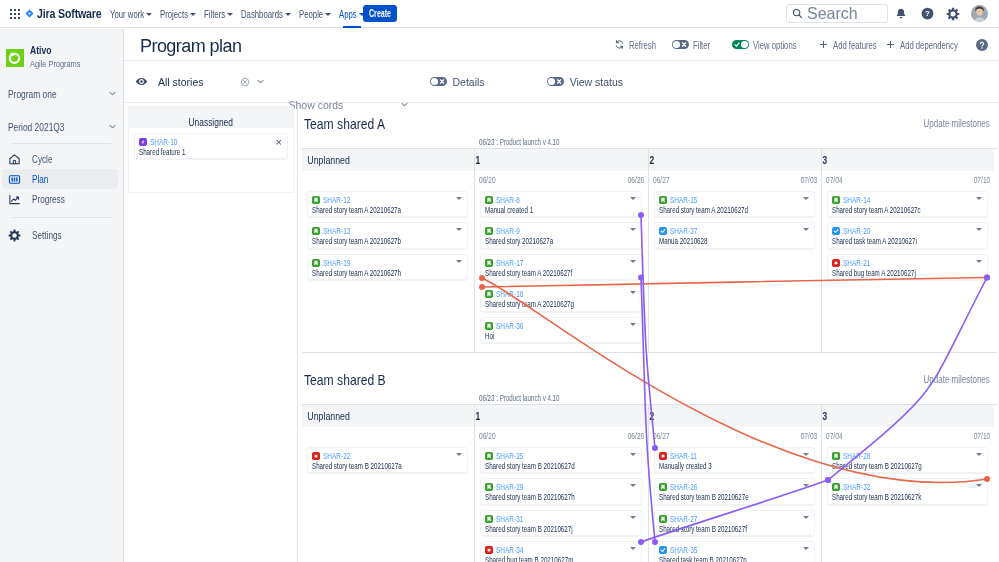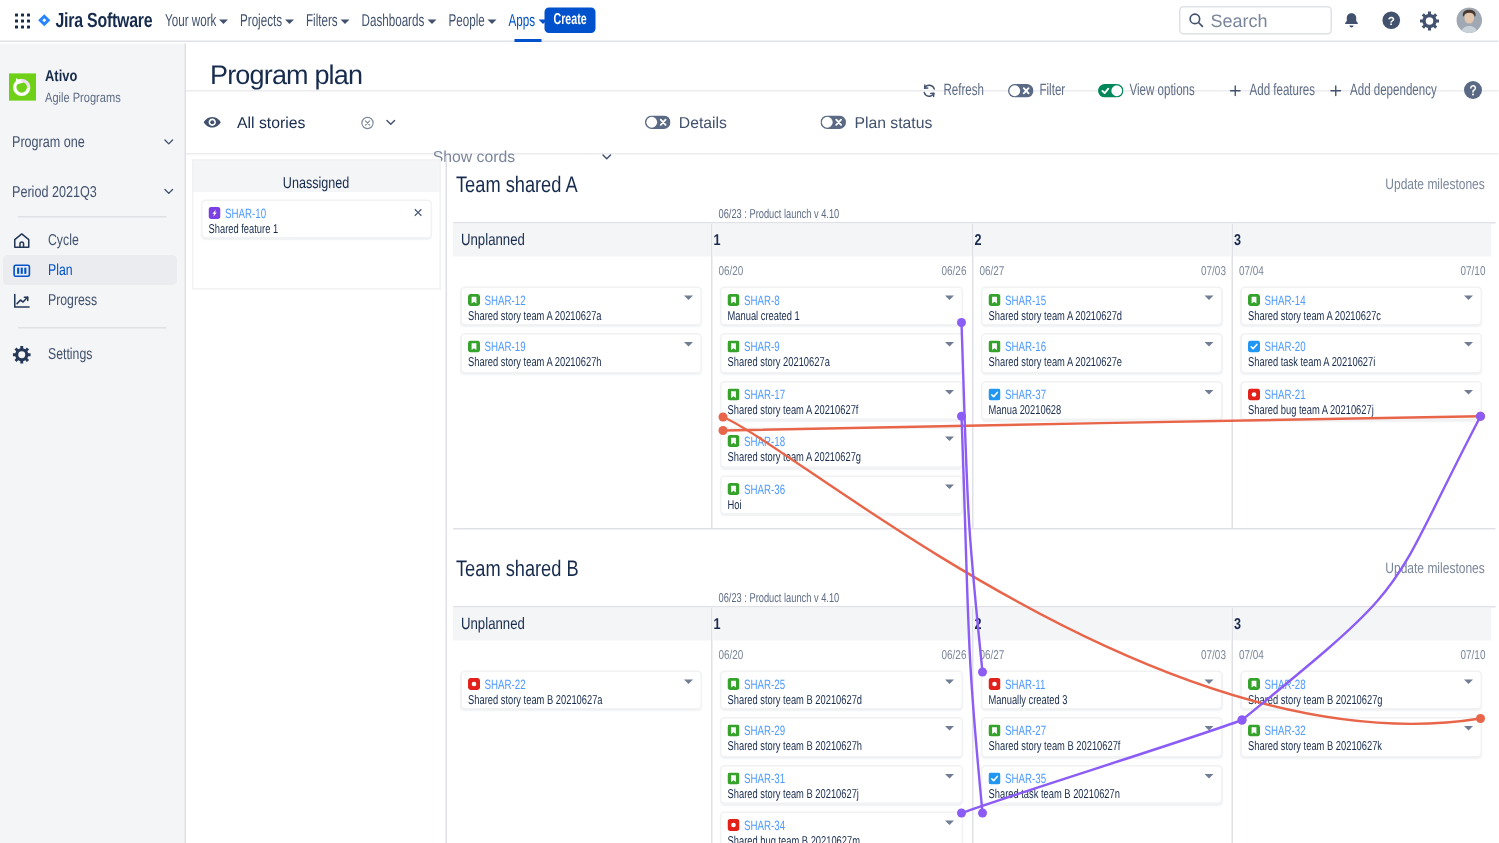--- a/index.html
+++ b/index.html
@@ -17,21 +17,21 @@
 .nav-items{display:flex;align-items:center;margin-left:-14px;height:40px;}
 .nav-item{display:flex;align-items:center;gap:2px;padding:0 4px;height:28px;color:#42526E;font-size:11.5px;cursor:pointer;position:relative;}
   .sqz{display:inline-block;transform-origin:left center;}
 .nav-item.active{color:#0052CC;}
 .nav-item.active:after{content:"";position:absolute;left:8px;right:8px;bottom:0;height:2px;background:#0052CC;}
 .caret{width:0;height:0;border-left:3px solid transparent;border-right:3px solid transparent;border-top:3px solid currentColor;display:inline-block;margin-top:1px;margin-left:0px;}
 #create-btn{margin-left:-6px;background:#0052CC;color:#fff;font-size:10.5px;font-weight:600;border-radius:3px;padding:0 6px;height:17px;line-height:17px;cursor:pointer;}
 
 #nav-right{margin-left:auto;display:flex;align-items:center;gap:0px;padding-right:7px;}
 #search-box{width:102px;height:19px;border:1px solid #DFE1E6;border-radius:3px;display:flex;align-items:center;padding-left:5px;gap:4px;background:#fff;}
-#search-box span{color:#7A869A;font-size:12px;}
+#search-box span{color:#7A869A;font-size:16px;}
 .nav-icon-btn{width:26px;height:26px;display:flex;align-items:center;justify-content:center;cursor:pointer;}
 #avatar{width:17px;height:17px;border-radius:50%;overflow:hidden;background:#C1C7D0;position:relative;}
 
 
 #sidebar{position:absolute;left:0;top:29px;width:124px;height:533px;background:#F4F5F7;border-right:1px solid #DFE1E6;overflow:hidden;}
 #proj-head{display:flex;align-items:center;gap:6px;padding:16px 0 0 6px;}
 #proj-logo{width:18px;height:18px;border-radius:0px;background:#6FD117;flex:none;position:relative;}
 #proj-name{font-size:10.5px;font-weight:600;color:#172B4D;line-height:11px;display:inline-block;transform:scaleX(0.82);transform-origin:left center;}
 #proj-type{font-size:9px;color:#5E6C84;line-height:11px;display:inline-block;transform:scaleX(0.82);transform-origin:left center;}
 .side-select{display:flex;align-items:center;height:21px;margin:12px 6px 0 6px;padding:0;font-size:10.5px;color:#42526E;cursor:pointer;border-radius:3px;}
@@ -39,21 +39,21 @@
 
 .side-select .lbl{flex:1;display:inline-block;transform:scaleX(0.80);transform-origin:left center;margin-left:2px;}
 .side-sep{height:1px;background:#DFE1E6;margin:8px 12px 0 12px;}
 .side-nav-item{display:flex;align-items:center;gap:11px;height:20px;margin:0 5px 0 2px;padding-left:6px;border-radius:3px;font-size:10.5px;color:#42526E;cursor:pointer;}
 .side-nav-item .snl{display:inline-block;transform:scaleX(0.78);transform-origin:left center;}
 .side-nav-item.active{background:#EBECF0;color:#0052CC;font-weight:500;}
 .side-nav-item .ico{width:13px;height:13px;display:flex;align-items:center;justify-content:center;flex:none;}
 
 
 #main{position:absolute;left:124px;top:29px;width:875px;height:533px;background:#fff;}
-#page-header{height:32px;display:flex;align-items:flex-end;padding:0 8px 0 16px;border-bottom:1px solid #EBECF0;}
+#page-header{height:32px;display:flex;align-items:center;padding:0 8px 0 16px;border-bottom:1px solid #EBECF0;}
 #page-title{font-size:18px;font-weight:400;color:#172B4D;letter-spacing:-0.55px;line-height:20px;margin-top:2px;}
 #header-actions{margin-left:auto;display:flex;align-items:center;}
 .hdr-action{display:flex;align-items:center;gap:4px;height:26px;font-size:11px;color:#5E6C84;cursor:pointer;}
 .hdr-action span{display:inline-block;transform:scaleX(0.70);transform-origin:left center;}
 #header-actions{gap:0;}
 .hdr-action{position:absolute;}
 #page-header{position:relative;}
 .toggle{width:17px;height:9px;flex:none;display:block;}
 
 #subheader{height:42px;display:flex;align-items:center;padding-left:11px;border-bottom:1px solid #EBECF0;}
@@ -347,21 +347,21 @@
     </div>
     <div class="sub-toggle" style="margin-left:62px">
       <svg class="toggle" viewBox="0 0 34 18">
           <rect x="0" y="0" width="34" height="18" rx="9" fill="#5A6A85"></rect>
           <circle cx="9" cy="9" r="7.2" fill="#fff"></circle>
           <path d="M21 5.6 L27.4 12.4 M27.4 5.6 L21 12.4" stroke="#fff" stroke-width="2.5" stroke-linecap="round"></path>
         </svg>
         <svg style="position:absolute;right:2.2px;top:2.1px" width="4.4" height="4.4" viewBox="0 0 10 10" stroke="#fff" stroke-width="1.6" stroke-linecap="round">
           <path d="M2.2 2.2 L7.8 7.8 M7.8 2.2 L2.2 7.8"></path>
         </svg>
-      <span>Plan status</span>
+      <span>View status</span>
     </div>
   </div>
 
   <div id="board">
     <div id="unassigned-col">
       <div class="col-head">
           <span>Unassigned</span>
         </div>
       <div id="unassigned-body">
           <div class="card">
@@ -404,20 +404,31 @@
                   </div>
                   <div class="card-sum">Shared story team A 20210627a</div>
                   <div class="card-caret"></div>
                 </div>
                 <div class="card">
                   <div class="card-top">
                     <svg class="itype" viewBox="0 0 16 16">
                       <rect width="16" height="16" rx="2.8" fill="#35A22B"></rect>
                       <path d="M4.8 3.6h6.4v9.2L8 10.2l-3.2 2.6z" fill="#fff"></path>
                     </svg>
+                    <span class="card-key">SHAR-13</span>
+                  </div>
+                  <div class="card-sum">Shared story team A 20210627b</div>
+                  <div class="card-caret"></div>
+                </div>
+                <div class="card">
+                  <div class="card-top">
+                    <svg class="itype" viewBox="0 0 16 16">
+                      <rect width="16" height="16" rx="2.8" fill="#35A22B"></rect>
+                      <path d="M4.8 3.6h6.4v9.2L8 10.2l-3.2 2.6z" fill="#fff"></path>
+                    </svg>
                     <span class="card-key">SHAR-19</span>
                   </div>
                   <div class="card-sum">Shared story team A 20210627h</div>
                   <div class="card-caret"></div>
                 </div>
               </div>
             </div>
             <div class="grid-col" style="width:174px">
               <div class="gc-head num">
                 <span>1</span>
@@ -495,31 +506,20 @@
               <div class="gc-body">
                 <div class="card">
                   <div class="card-top">
                     <svg class="itype" viewBox="0 0 16 16">
                       <rect width="16" height="16" rx="2.8" fill="#35A22B"></rect>
                       <path d="M4.8 3.6h6.4v9.2L8 10.2l-3.2 2.6z" fill="#fff"></path>
                     </svg>
                     <span class="card-key">SHAR-15</span>
                   </div>
                   <div class="card-sum">Shared story team A 20210627d</div>
-                  <div class="card-caret"></div>
-                </div>
-                <div class="card">
-                  <div class="card-top">
-                    <svg class="itype" viewBox="0 0 16 16">
-                      <rect width="16" height="16" rx="2.8" fill="#35A22B"></rect>
-                      <path d="M4.8 3.6h6.4v9.2L8 10.2l-3.2 2.6z" fill="#fff"></path>
-                    </svg>
-                    <span class="card-key">SHAR-16</span>
-                  </div>
-                  <div class="card-sum">Shared story team A 20210627e</div>
                   <div class="card-caret"></div>
                 </div>
                 <div class="card">
                   <div class="card-top">
                     <svg class="itype" viewBox="0 0 16 16">
                       <rect width="16" height="16" rx="2.8" fill="#2196F3"></rect>
                       <path d="M4.3 8.3 L6.8 11 L11.8 5.2" fill="none" stroke="#fff" stroke-width="2.1" stroke-linecap="round" stroke-linejoin="round"></path>
                     </svg>
                     <span class="card-key">SHAR-37</span>
                   </div>
@@ -668,20 +668,31 @@
               <div class="gc-body">
                 <div class="card">
                   <div class="card-top">
                     <svg class="itype" viewBox="0 0 16 16">
                       <rect width="16" height="16" rx="2.8" fill="#E3211B"></rect>
                       <circle cx="8" cy="8" r="3.1" fill="#fff"></circle>
                     </svg>
                     <span class="card-key">SHAR-11</span>
                   </div>
                   <div class="card-sum">Manually created 3</div>
+                  <div class="card-caret"></div>
+                </div>
+                <div class="card">
+                  <div class="card-top">
+                    <svg class="itype" viewBox="0 0 16 16">
+                      <rect width="16" height="16" rx="2.8" fill="#35A22B"></rect>
+                      <path d="M4.8 3.6h6.4v9.2L8 10.2l-3.2 2.6z" fill="#fff"></path>
+                    </svg>
+                    <span class="card-key">SHAR-26</span>
+                  </div>
+                  <div class="card-sum">Shared story team B 20210627e</div>
                   <div class="card-caret"></div>
                 </div>
                 <div class="card">
                   <div class="card-top">
                     <svg class="itype" viewBox="0 0 16 16">
                       <rect width="16" height="16" rx="2.8" fill="#35A22B"></rect>
                       <path d="M4.8 3.6h6.4v9.2L8 10.2l-3.2 2.6z" fill="#fff"></path>
                     </svg>
                     <span class="card-key">SHAR-27</span>
                   </div>

